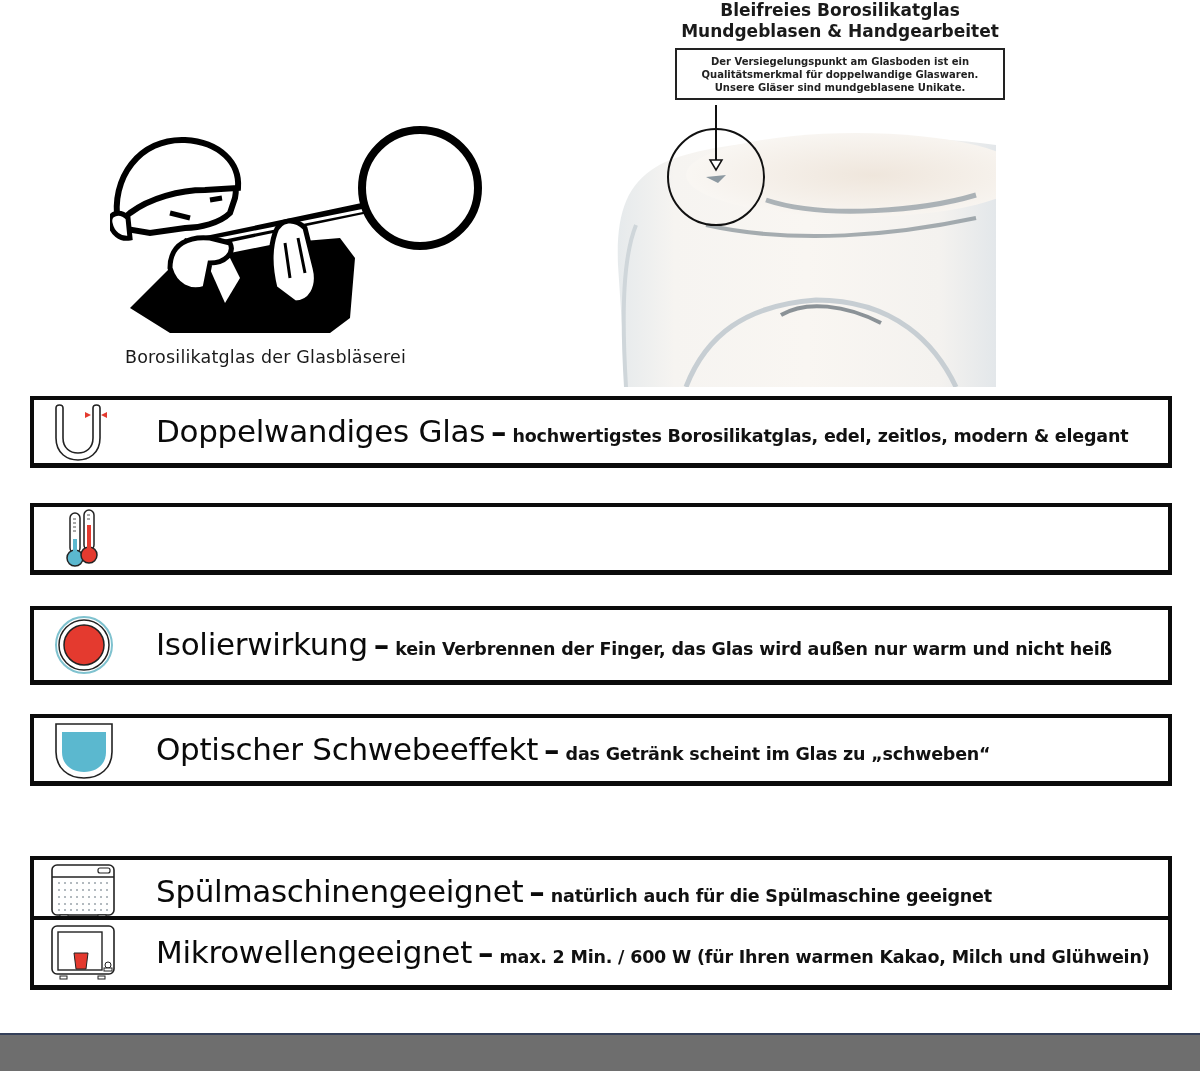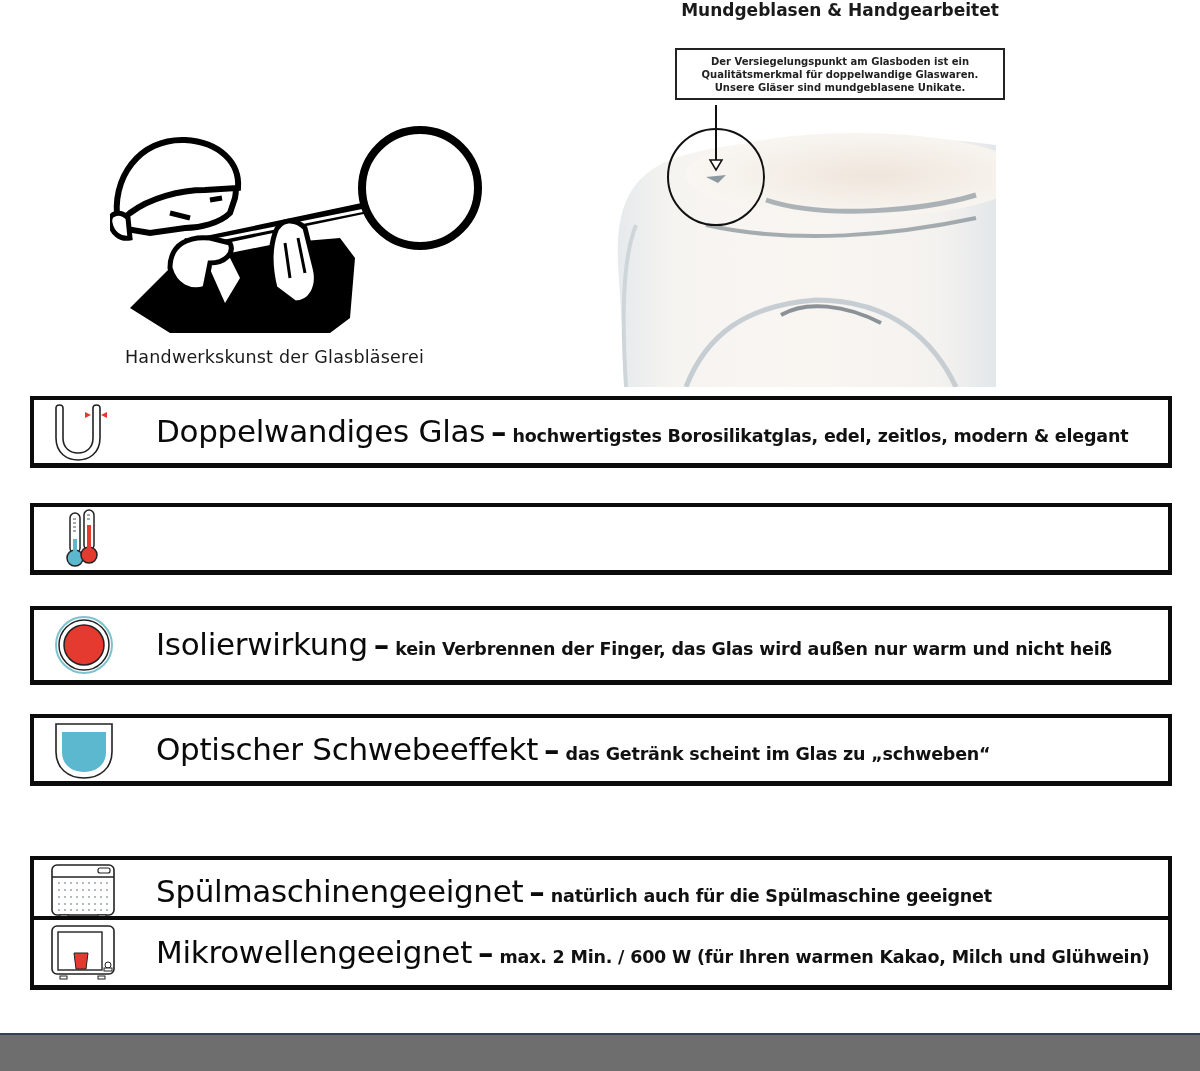--- a/index.html
+++ b/index.html
@@ -45,23 +45,24 @@
 
   <path d="M75 128 L255 90" stroke="#000" stroke-width="11" stroke-linecap="round"></path>
   <path d="M80 127 L255 92" stroke="#fff" stroke-width="3"></path>
 
   <ellipse cx="310" cy="70" rx="58" ry="58" fill="#fff" stroke="#000" stroke-width="8"></ellipse>
 
   <path d="M60 150 C60 125 80 118 100 120 L120 125 C125 135 115 145 100 145 L95 170 C80 175 65 168 60 150Z" fill="#fff" stroke="#000" stroke-width="5"></path>
   <path d="M165 115 C170 100 185 100 195 110 L205 150 C210 170 200 185 185 185 L165 170 C160 150 160 130 165 115Z" fill="#fff" stroke="#000" stroke-width="5"></path>
   <path d="M175 125 L180 160 M188 120 L195 155" stroke="#000" stroke-width="3"></path>
 </svg>
-<div class="blower-caption">Handwerkskunst der Glasbläserei</div>
+<div class="blower-caption">Borosilikatglas der Glasbläserei</div>
 
 <div class="glass-title">
+  <div>Bleifreies Borosilikatglas</div>
   <div>Mundgeblasen &amp; Handgearbeitet</div>
 </div>
 <div class="glass-note">
   <div>Der Versiegelungspunkt am Glasboden ist ein</div>
   <div>Qualitätsmerkmal für doppelwandige Glaswaren.</div>
   <div>Unsere Gläser sind mundgeblasene Unikate.</div>
 </div>
 <svg class="glass-photo" viewBox="0 0 400 282">
   <defs>
     <linearGradient id="gbody" x1="0" x2="1">

